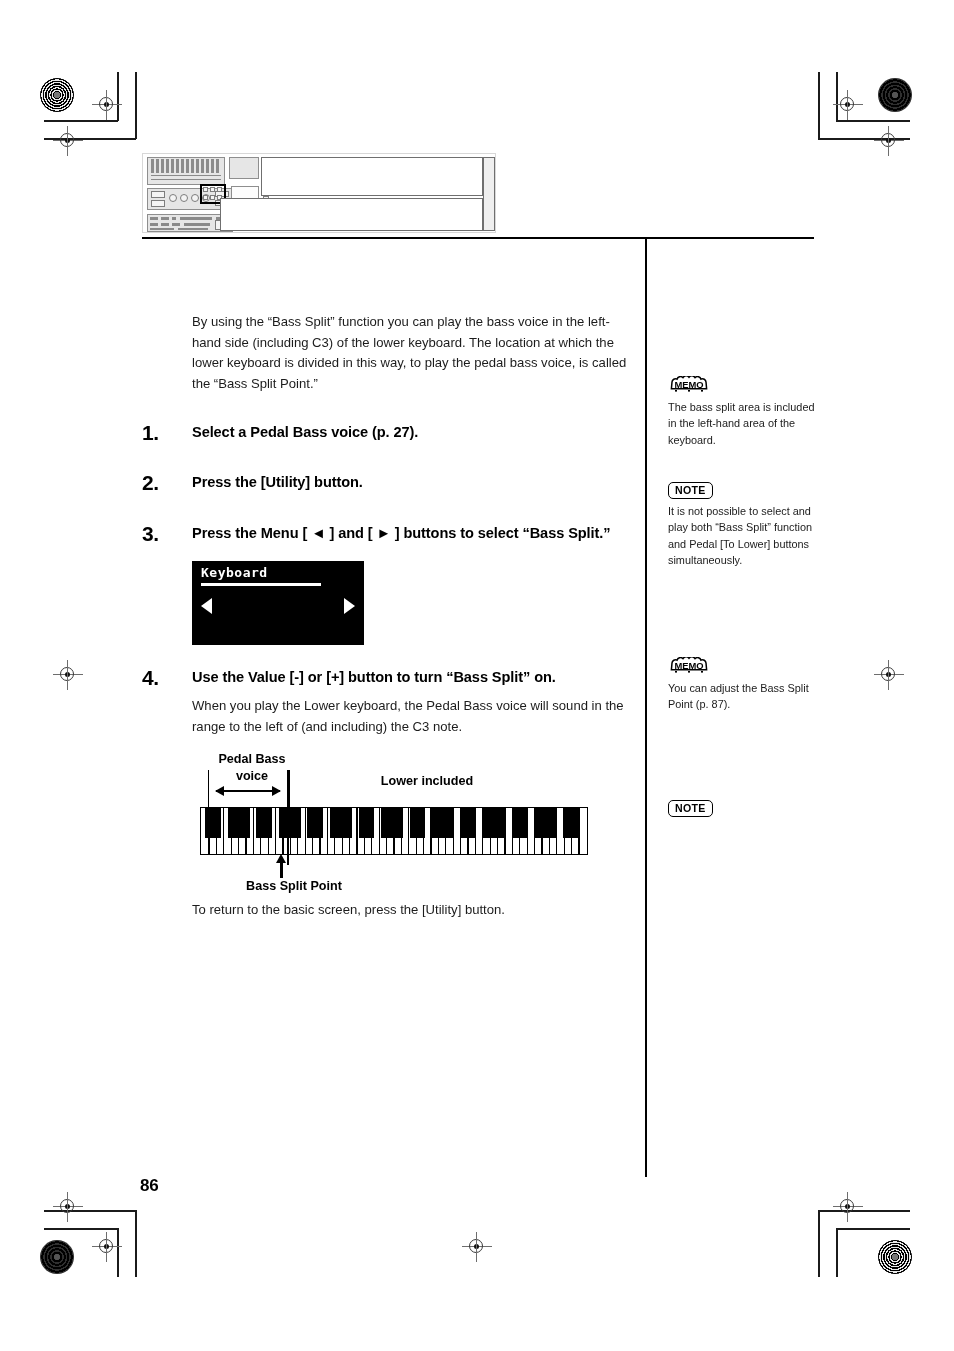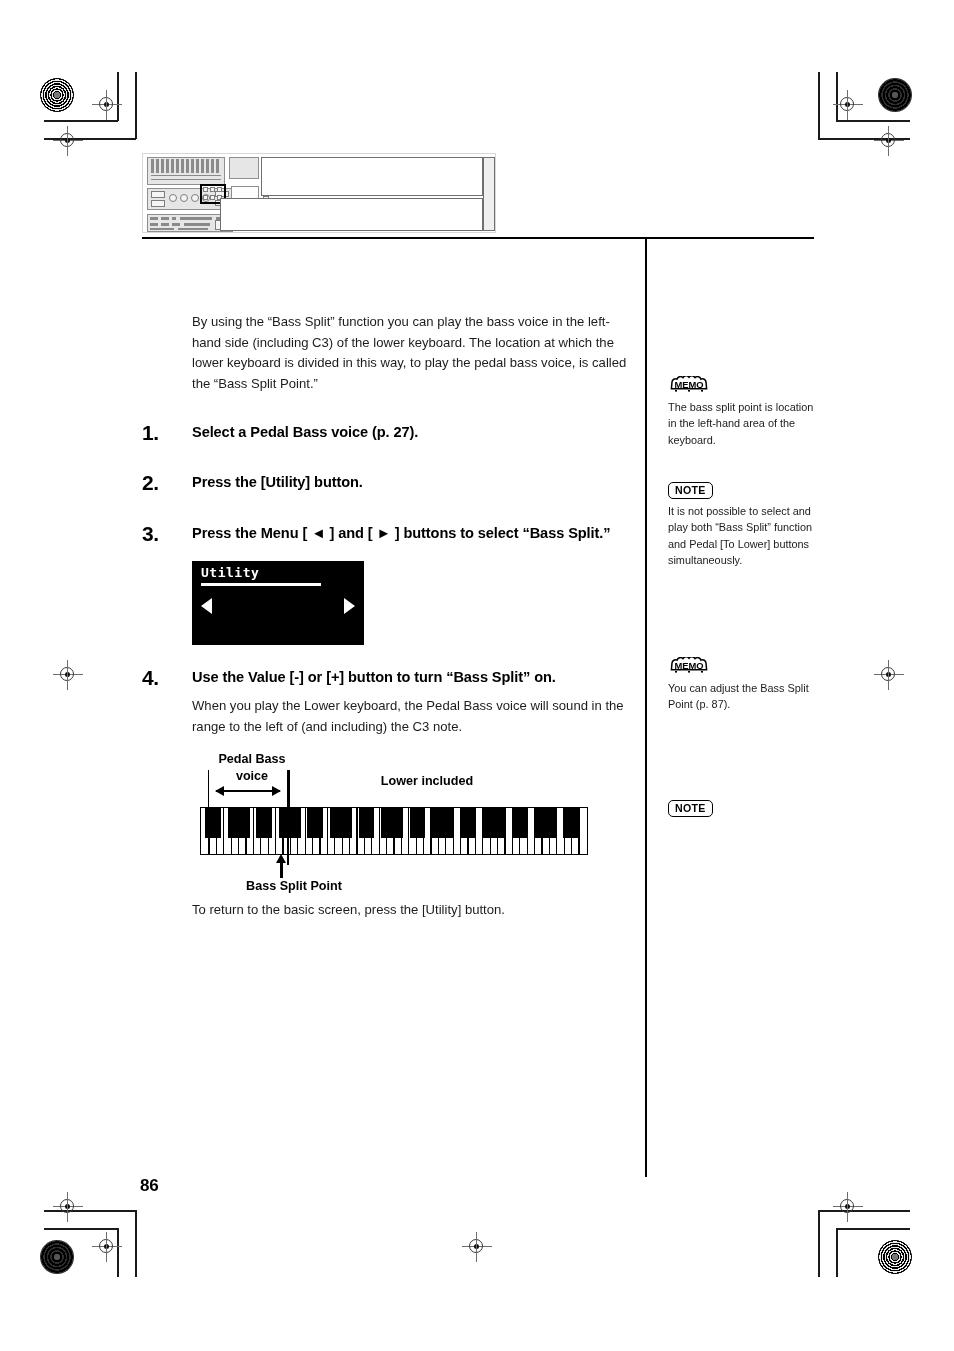--- a/index.html
+++ b/index.html
@@ -286,21 +286,21 @@
     <div class="num">2.</div>
     <div class="txt">Press the [Utility] button.</div>
   </div>
 
   <div class="step" style="left:142px;top:523px;width:510px;">
     <div class="num">3.</div>
     <div class="txt">Press the Menu [ ◄ ] and [ ► ] buttons to select “Bass Split.”</div>
   </div>
 
   <div class="lcd">
-    <div class="title">Utility</div>
+    <div class="title">Keyboard</div>
     <div class="uline"></div>
     <div class="arrow l"></div>
     <div class="arrow r"></div>
   </div>
 
   <div class="step" style="left:142px;top:667px;width:500px;">
     <div class="num">4.</div>
     <div class="txt">Use the Value [-] or [+] button to turn “Bass Split” on.</div>
     <div class="sub">When you play the Lower keyboard, the Pedal Bass voice will sound in the range to the left of (and including) the C3 note.</div>
   </div>
@@ -416,21 +416,21 @@
   <div class="side" style="top:376px;">
     <span class="badge-memo">
       <svg width="42" height="17" viewBox="0 0 42 17">
         <path d="M4 6 A3.4 3.4 0 0 1 9 3.2 A3.6 3.6 0 0 1 15 1.6 A3.6 3.6 0 0 1 21 1.2 A3.6 3.6 0 0 1 27 1.6 A3.6 3.6 0 0 1 33 3.2 A3.4 3.4 0 0 1 38 6 L38.6 12.8 L3.4 12.8 Z" fill="#ffffff" stroke="#000000" stroke-width="1.5"></path>
         <text x="21" y="11.6" font-family="Liberation Sans, sans-serif" font-size="9.4" font-weight="bold" text-anchor="middle" fill="#000">MEMO</text>
         <rect x="7" y="14" width="2" height="1.6" fill="#000"></rect>
         <rect x="20" y="14" width="2" height="1.6" fill="#000"></rect>
         <rect x="33" y="14" width="2" height="1.6" fill="#000"></rect>
       </svg>
     </span>
-    <p>The bass split point is location in the left-hand area of the keyboard.</p>
+    <p>The bass split area is included in the left-hand area of the keyboard.</p>
   </div>
 
   <div class="side" style="top:480px;">
     <span class="badge-note">NOTE</span>
     <p>It is not possible to select and play both “Bass Split” function and Pedal [To Lower] buttons simultaneously.</p>
   </div>
 
   <div class="side" style="top:657px;">
     <span class="badge-memo">
       <svg width="42" height="17" viewBox="0 0 42 17">

